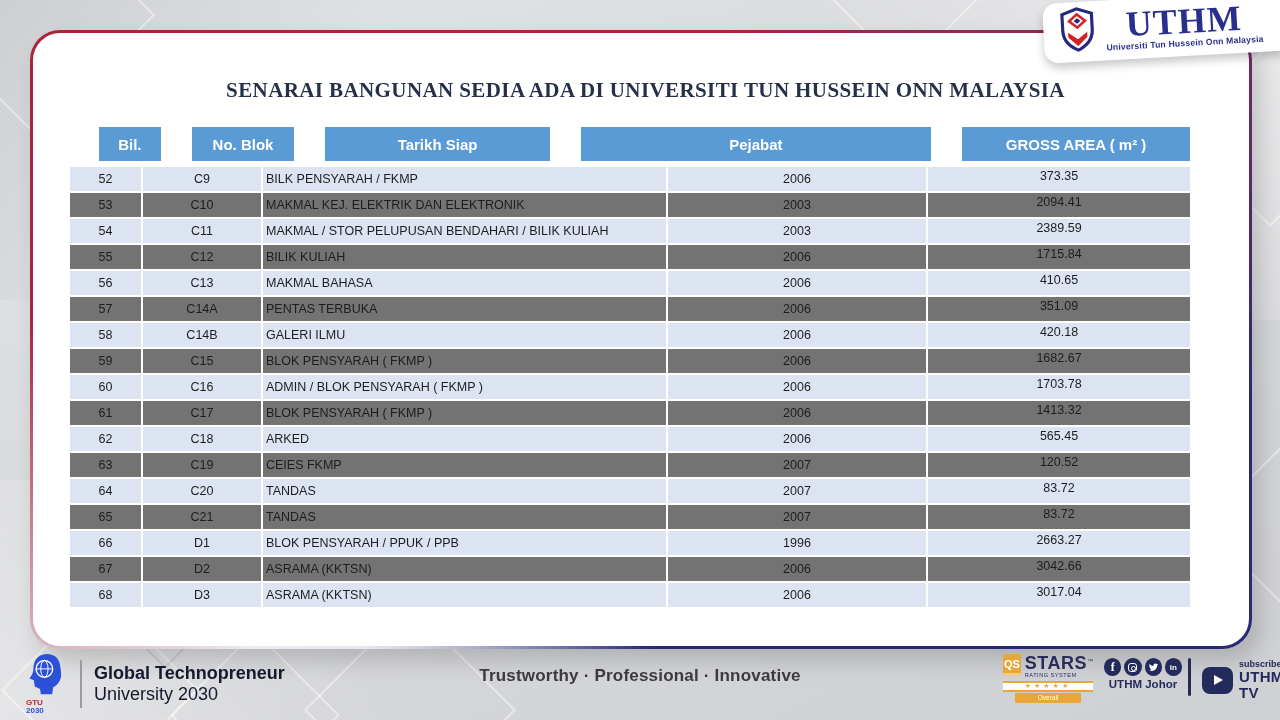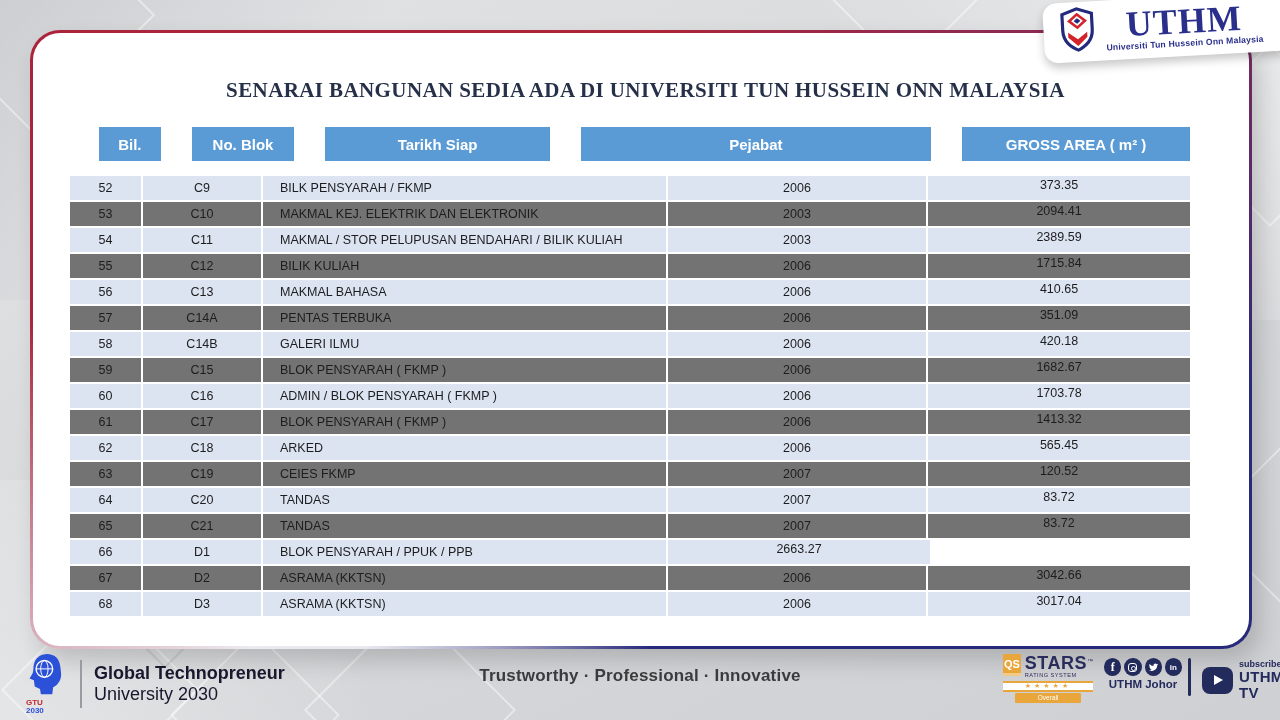--- a/index.html
+++ b/index.html
@@ -41,34 +41,34 @@
   
   .tbl { position:absolute; left:70px; top:127px; width:1120px; z-index:2; }
   .tbl-header { display:flex; height:34px; }
   .th {
     background:#5b9bd5; color:#fff; font-weight:bold; font-size:15px;
     display:flex; align-items:center; justify-content:center;
     border-right:2px solid #fff;
     margin-left:29px;
   }
   .th:last-child { border-right:none; }
-  .tbl-body { margin-top:15px; height:440px; display:flex; flex-direction:column; }
+  .tbl-body { margin-top:6px; height:440px; display:flex; flex-direction:column; }
   .tr { display:flex; flex:1; border-bottom:2px solid #fff; }
   .tr:last-child { border-bottom:none; }
   .tr.band-a .td { background:#dce4f1; }
   .tr.band-b .td { background:#737373; }
   .td {
     font-size:12.5px; color:#1d1d1f;
     display:flex; align-items:center; justify-content:center;
     border-right:2px solid #fff; overflow:hidden; white-space:nowrap;
   }
   .td:last-child { border-right:none; }
   .c0 { width:73px; }
   .c1 { width:120px; }
-  .c2 { width:405px; justify-content:flex-start; padding-left:17px; }
+  .c2 { width:405px; justify-content:flex-start; padding-left:3px; }
   .c3 { width:260px; }
   .c4 { width:262px; align-items:flex-start; padding-top:2px; }
 
   
   .logo-plate {
     position:absolute; left:1042px; top:4px; width:254px; height:60px; z-index:3;
     background:#fff; border-radius:14px;
     transform:rotate(-3.2deg); transform-origin:left top;
     box-shadow:0 5px 10px rgba(0,0,0,.22);
     display:flex; align-items:center; gap:8px; padding:0 14px;
@@ -256,20 +256,21 @@
         <div class="td c0">65</div>
         <div class="td c1">C21</div>
         <div class="td c2">TANDAS</div>
         <div class="td c3">2007</div>
         <div class="td c4">83.72</div>
       </div>
       <div class="tr band-a">
         <div class="td c0">66</div>
         <div class="td c1">D1</div>
         <div class="td c2">BLOK PENSYARAH / PPUK / PPB</div>
+        <div class="td c3">1996</div>
         <div class="td c4">2663.27</div>
       </div>
       <div class="tr band-b">
         <div class="td c0">67</div>
         <div class="td c1">D2</div>
         <div class="td c2">ASRAMA (KKTSN)</div>
         <div class="td c3">2006</div>
         <div class="td c4">3042.66</div>
       </div>
       <div class="tr band-a">

